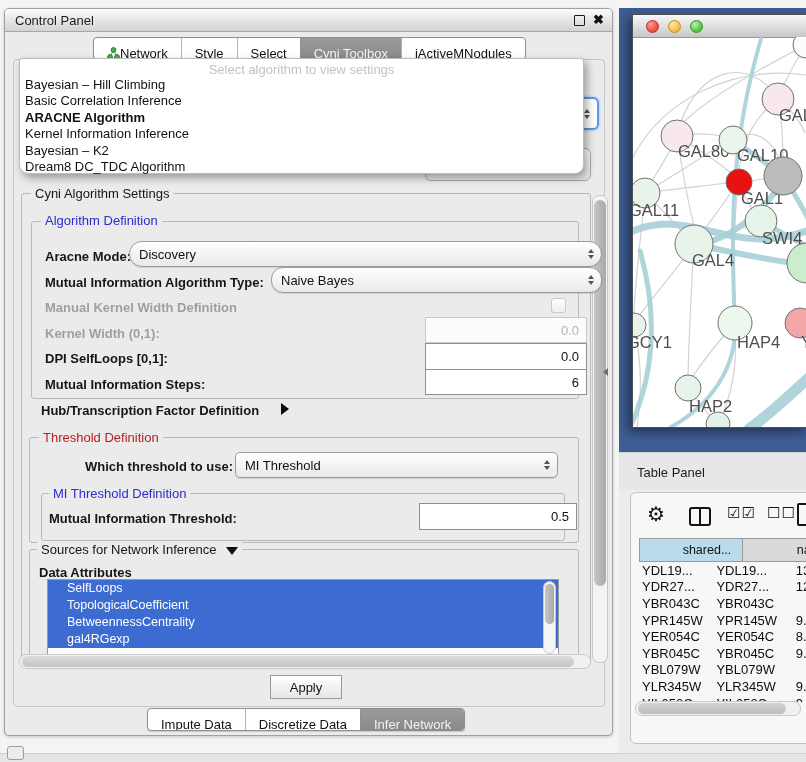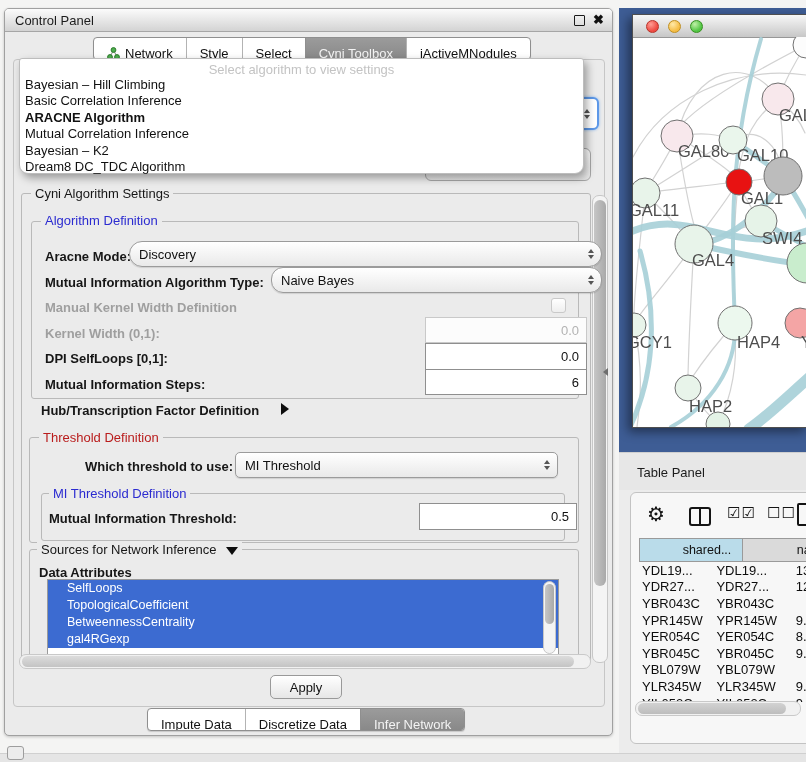--- a/index.html
+++ b/index.html
@@ -14,26 +14,26 @@
          border-radius:5px;font-size:13px;color:#111;display:flex;align-items:center;
          padding:0 20px 0 9px;box-shadow:0 1px 1px rgba(0,0,0,.12);}
   .arrows{position:absolute;right:7px;top:50%;transform:translateY(-50%);display:flex;flex-direction:column;gap:2px;}
   .arrows .up{width:0;height:0;border-left:3.5px solid transparent;border-right:3.5px solid transparent;border-bottom:4.5px solid #555;}
   .arrows .dn{width:0;height:0;border-left:3.5px solid transparent;border-right:3.5px solid transparent;border-top:4.5px solid #555;}
   .field{position:absolute;background:#fff;border:1px solid #8f8f8f;font-size:13px;color:#111;
          display:flex;align-items:center;justify-content:flex-end;padding:0 7px;}
   .field.dis{background:#fcfcfc;border-color:#c9c9c9;color:#b3b3b3;}
   .seg{position:absolute;display:inline-flex;border:1px solid #8f8f8f;border-radius:4px;overflow:hidden;
        background:#fff;height:21px;box-shadow:0 1px 1px rgba(0,0,0,.15);}
-  .seg-item{padding:15px 13px;font-size:13px;color:#111;display:flex;align-items:center;gap:5px;
+  .seg-item{padding:15px 13px;font-size:13px;color:#111;display:flex;align-items:center;
             border-left:1px solid #b3b3b3;white-space:nowrap;}
   .seg-item:first-child{border-left:none;}
   .seg-item.sel{background:linear-gradient(#9b9b9b,#818181);color:#f4f4f4;border-left-color:#8f8f8f;}
   .btn{position:absolute;background:linear-gradient(#ffffff,#e6e6e6);border:1px solid #999;
-       border-radius:5px;font-size:13px;color:#111;display:flex;align-items:center;justify-content:center;}
+       border-radius:0;font-size:13px;color:#111;display:flex;align-items:center;justify-content:center;}
   .vtrack{position:absolute;background:#f4f4f4;border:1px solid #c7c7c7;border-radius:7px;}
   .vthumb{position:absolute;left:1px;right:1px;border-radius:6px;background:linear-gradient(90deg,#c6c6c6,#a9a9a9);}
   .htrack{position:absolute;background:#f1f1f1;border:1px solid #c9c9c9;border-radius:7px;}
   .hthumb{position:absolute;top:1px;bottom:1px;border-radius:6px;background:linear-gradient(#dcdcdc,#c4c4c4);}
   
   #cp{position:absolute;left:4px;top:8px;width:607px;height:726px;background:#ebebeb;
       border:1px solid #a0a0a0;border-radius:5px;box-shadow:0 1px 3px rgba(0,0,0,.2);}
   #cp-titlebar{position:absolute;left:0;top:0;right:0;height:22px;border-radius:4px 4px 0 0;
       background:linear-gradient(#fbfbfb,#d3d3d3);border-bottom:1px solid #a6a6a6;
       display:flex;align-items:center;padding:0 10px;font-size:13px;color:#1c1c1c;}
@@ -144,21 +144,21 @@
       </span>
   </div>
   <div class="peek-gray"></div>
 
   <div id="dd">
     <div class="ph">Select algorithm to view settings</div>
     <div id="dd-items">
         <div class="dd-item">Bayesian – Hill Climbing</div>
         <div class="dd-item">Basic Correlation Inference</div>
         <div class="dd-item b">ARACNE Algorithm</div>
-        <div class="dd-item">Mutual Correlation Inference</div>
+        <div class="dd-item">Kernel Information Inference</div>
         <div class="dd-item">Bayesian – K2</div>
         <div class="dd-item">Dream8 DC_TDC Algorithm</div>
       </div>
   </div>
 
   <div class="grpbox" style="left:16px;top:184px;width:568px;height:468px;"></div>
   <span class="grp-title" style="left:26px;top:177px;color:#161616;">Cyni Algorithm Settings</span>
 
   <div class="vtrack" style="left:587px;top:186px;width:14px;height:466px;">
     <div class="vthumb" style="top:4px;height:386px;"></div>

